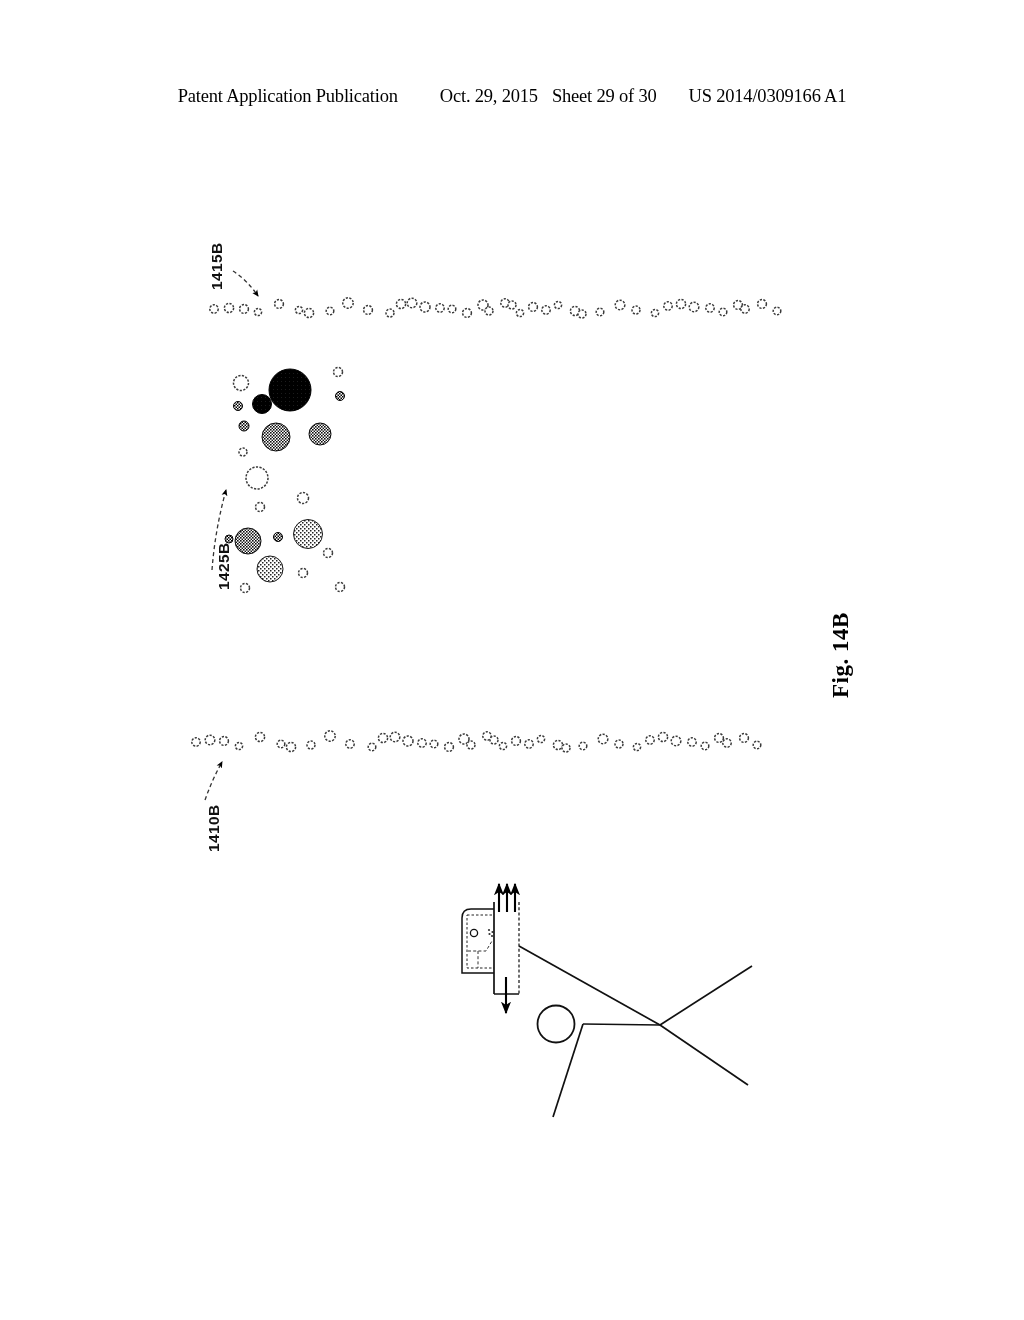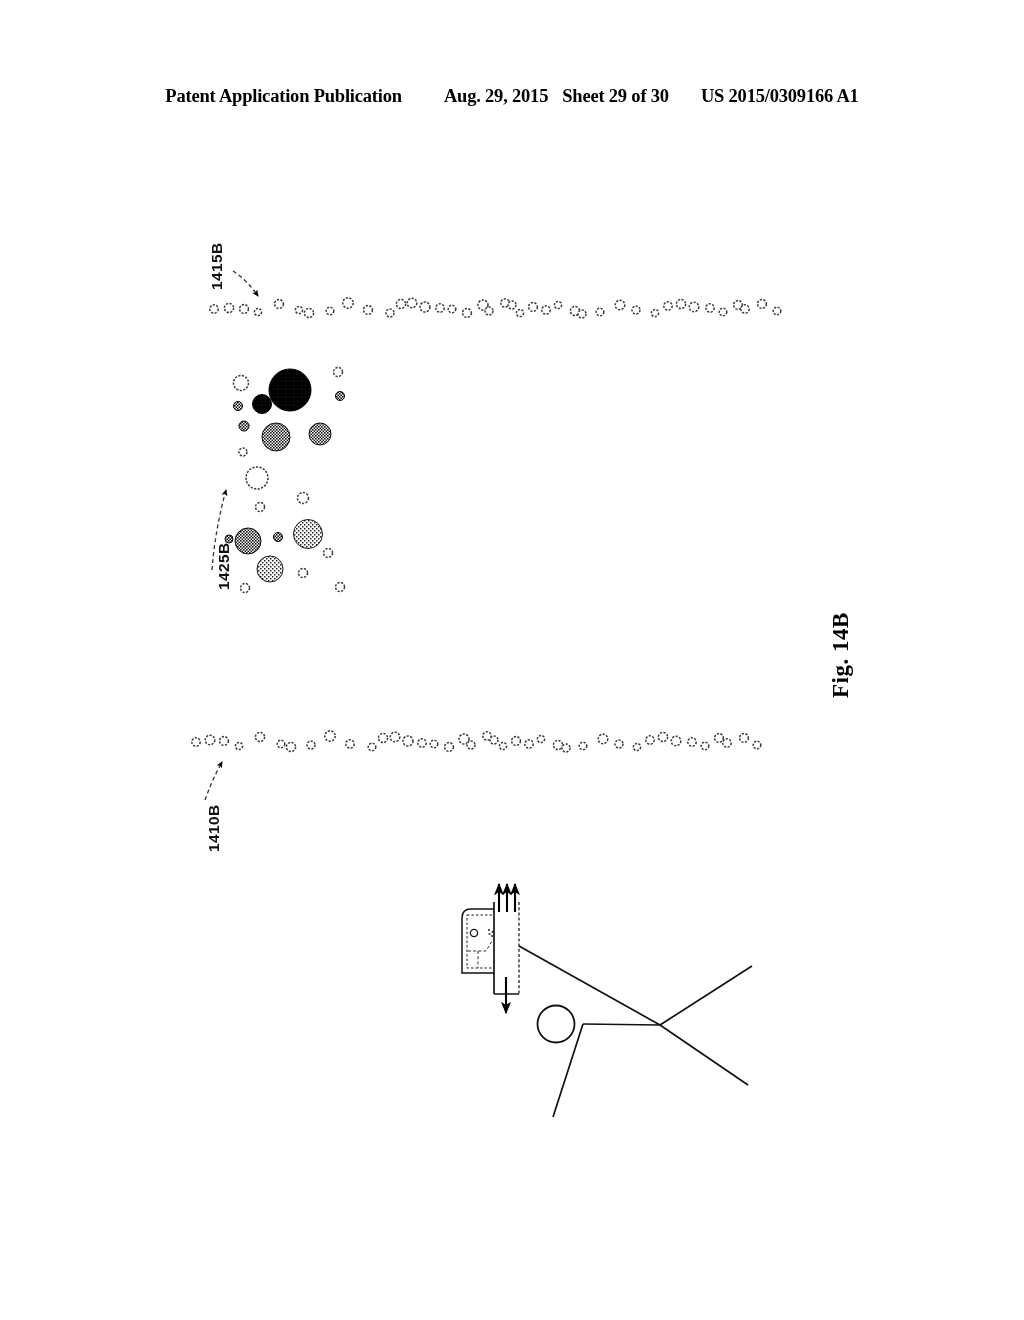--- a/index.html
+++ b/index.html
@@ -23,21 +23,21 @@
     left: 0;
     width: 1024px;
     height: 26px;
     display: flex;
     align-items: baseline;
     justify-content: center;
     white-space: nowrap;
   }
   #page-header .hdr-seg {
     font-family: "Liberation Serif", serif;
-    font-weight: bold;
+    font-weight: normal;
     font-size: 18.5px;
     letter-spacing: -0.2px;
   }
   #page-header .gap-a { display: inline-block; width: 42px; }
   #page-header .gap-b { display: inline-block; width: 14px; }
   #page-header .gap-c { display: inline-block; width: 32px; }
 
   
   #figure-canvas {
     position: absolute;
@@ -80,25 +80,25 @@
     white-space: nowrap;
   }
   #fig-caption-14b { left: 828px; top: 698px; }
 </style>
 </head>
 <body>
 
 <div id="page-header">
   <span class="hdr-seg">Patent Application Publication</span>
   <span class="gap-a"></span>
-  <span class="hdr-seg">Aug. 29, 2015</span>
+  <span class="hdr-seg">Oct. 29, 2015</span>
   <span class="gap-b"></span>
   <span class="hdr-seg">Sheet 29 of 30</span>
   <span class="gap-c"></span>
-  <span class="hdr-seg">US 2015/0309166 A1</span>
+  <span class="hdr-seg">US 2014/0309166 A1</span>
 </div>
 
 <div id="figure-canvas">
   <svg viewBox="0 0 1024 1320" xmlns="http://www.w3.org/2000/svg">
     <defs>
       <pattern id="pat-dark" width="4" height="4" patternUnits="userSpaceOnUse">
         <rect width="4" height="4" fill="#000000"></rect>
         <rect width="1" height="1" x="1" y="1" fill="#1c1c1c"></rect>
       </pattern>
       <pattern id="pat-mid" width="3" height="3" patternUnits="userSpaceOnUse">

